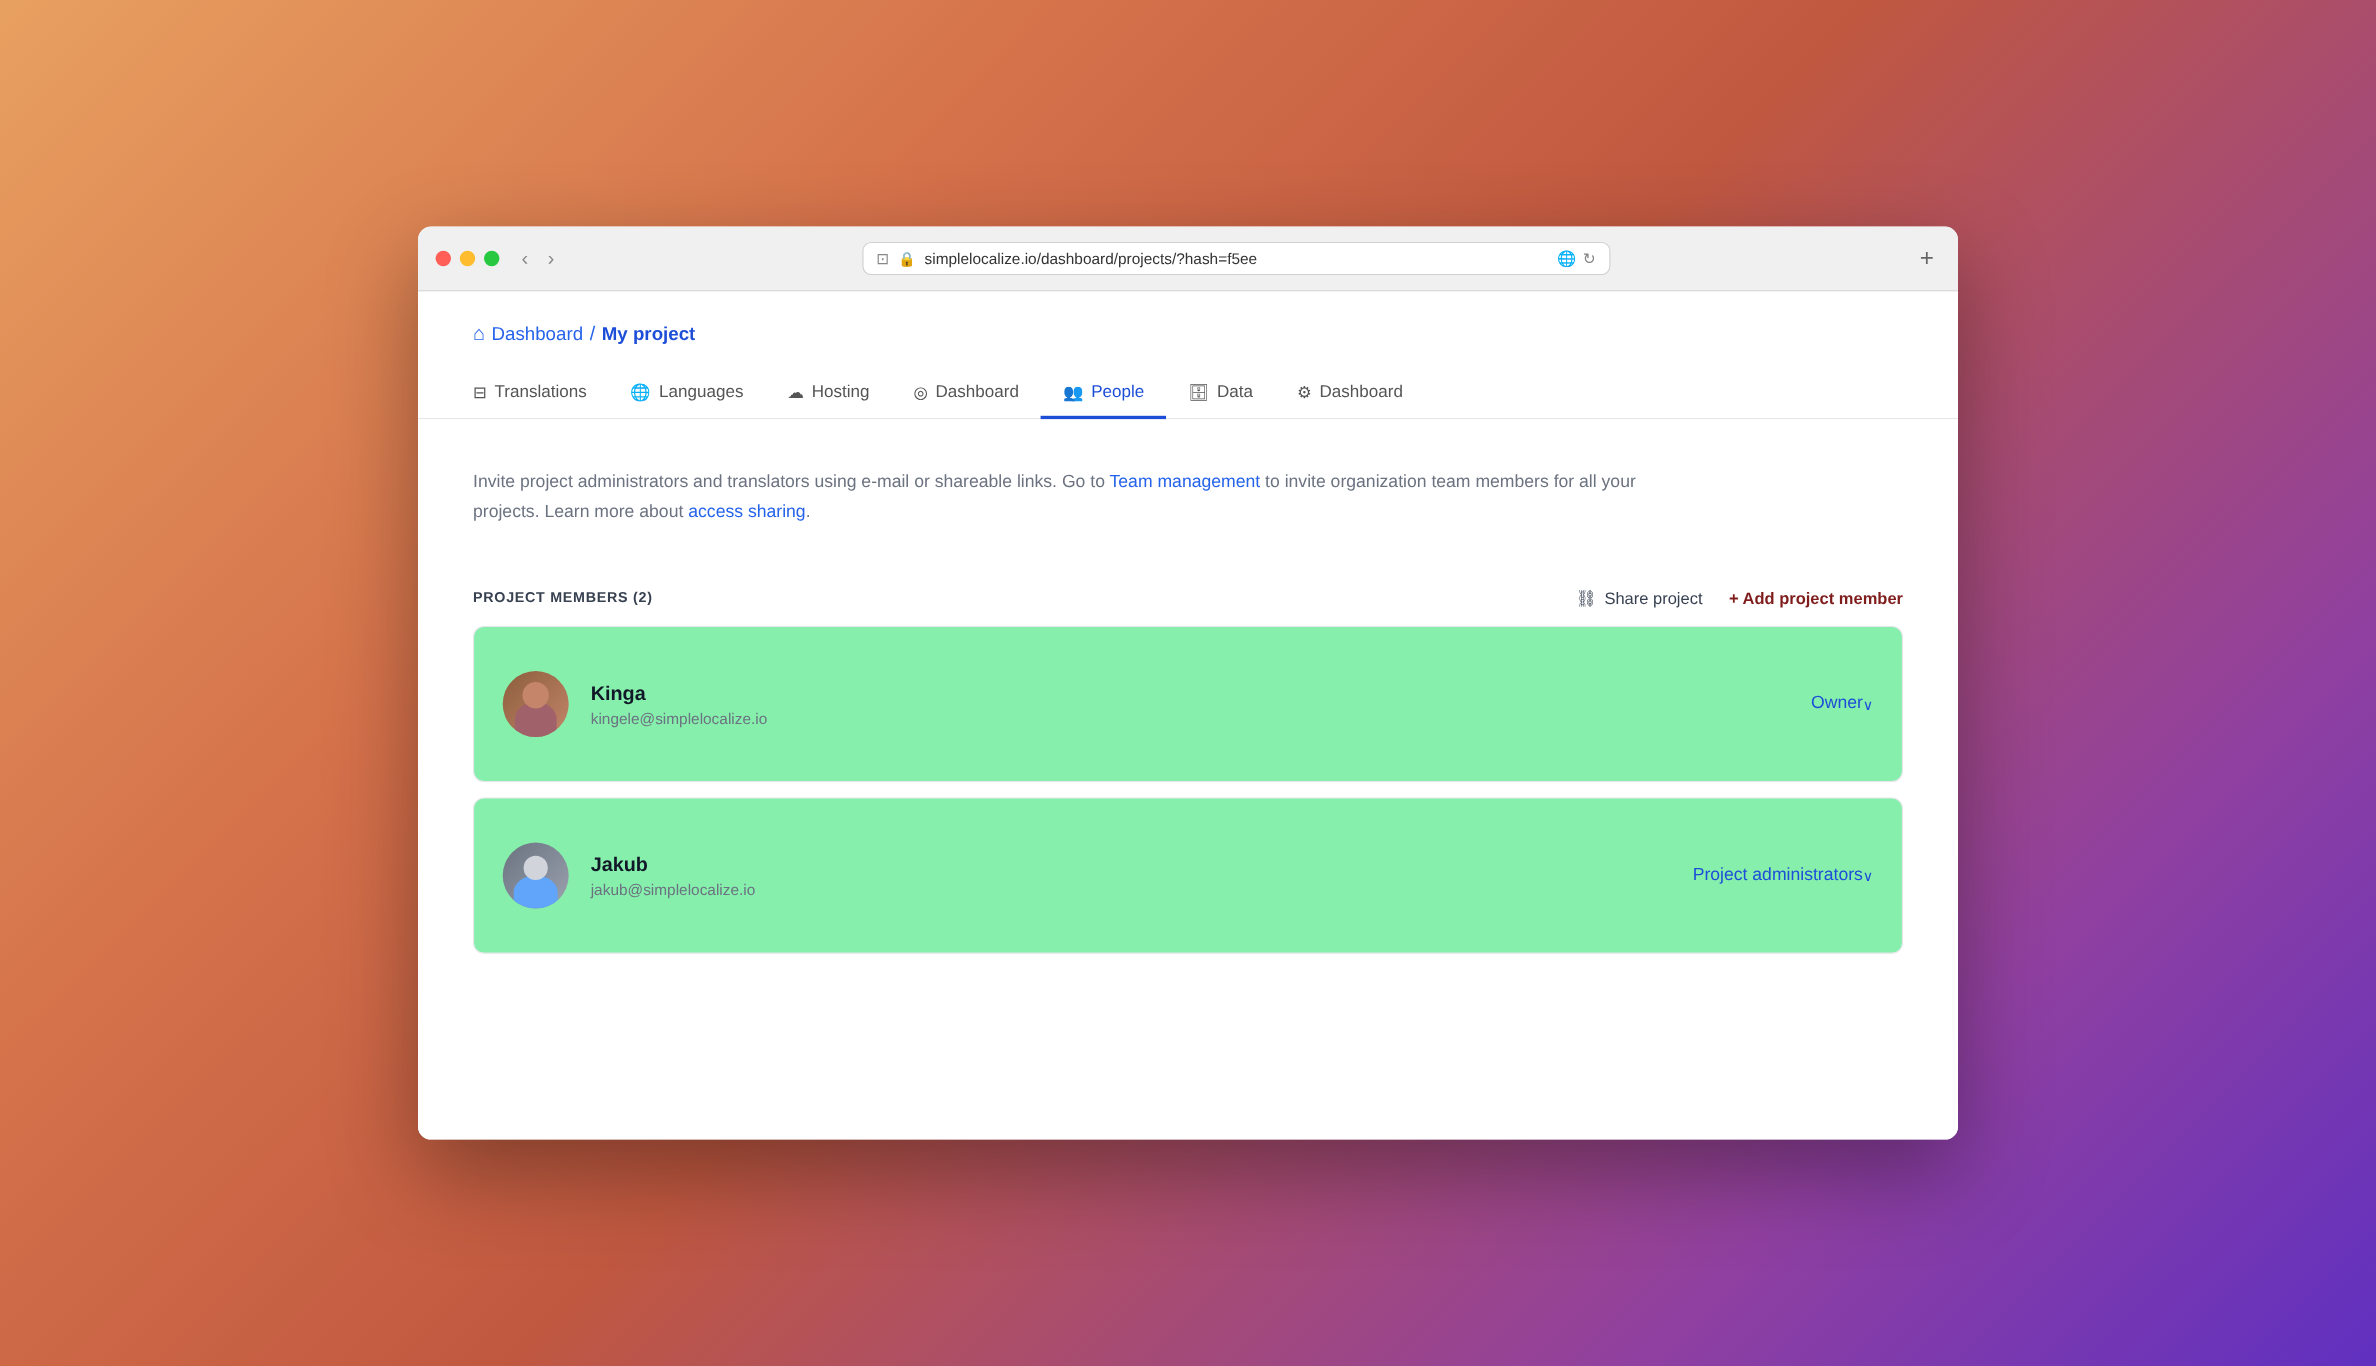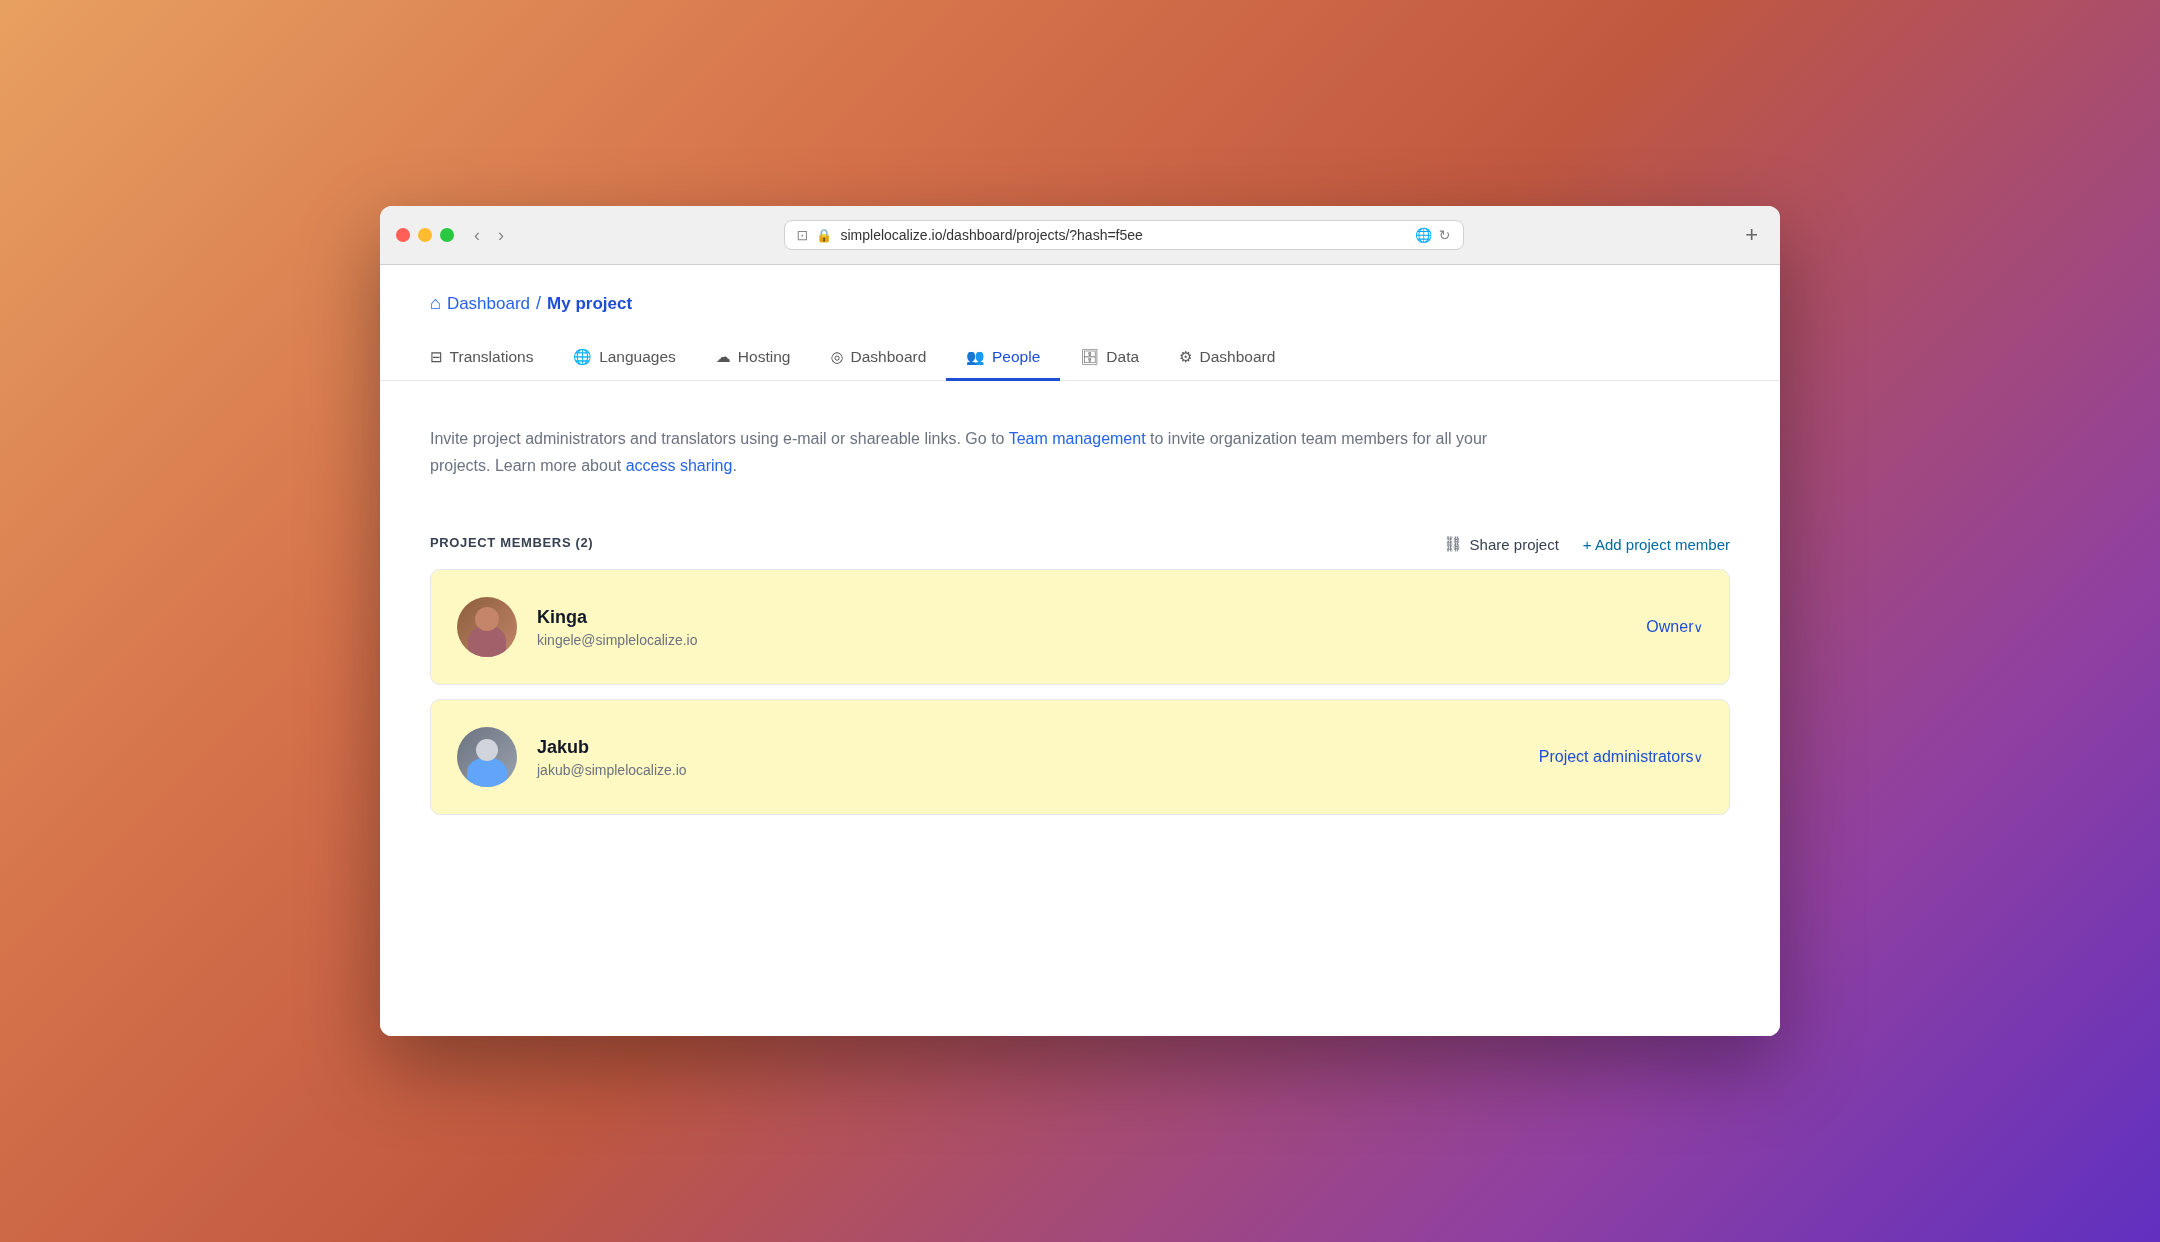--- a/index.html
+++ b/index.html
@@ -257,31 +257,31 @@
 
     .share-project-btn .btn-icon {
       font-size: 15px;
     }
 
     .add-member-btn {
       display: flex;
       align-items: center;
       gap: 6px;
       font-size: 15px;
-      color: #0369a1;
-      cursor: pointer;
-      font-weight: 400;
+      color: #7f1d1d;
+      cursor: pointer;
+      font-weight: 700;
     }
 
     
     .member-card {
-      background: #fef9c3;
+      background: #86efac;
       border: 1px solid #e5e7eb;
       border-radius: 10px;
-      padding: 27px 26px;
+      padding: 40px 26px;
       display: flex;
       align-items: center;
       justify-content: space-between;
       margin-bottom: 14px;
     }
 
     .member-info {
       display: flex;
       align-items: center;
       gap: 20px;

